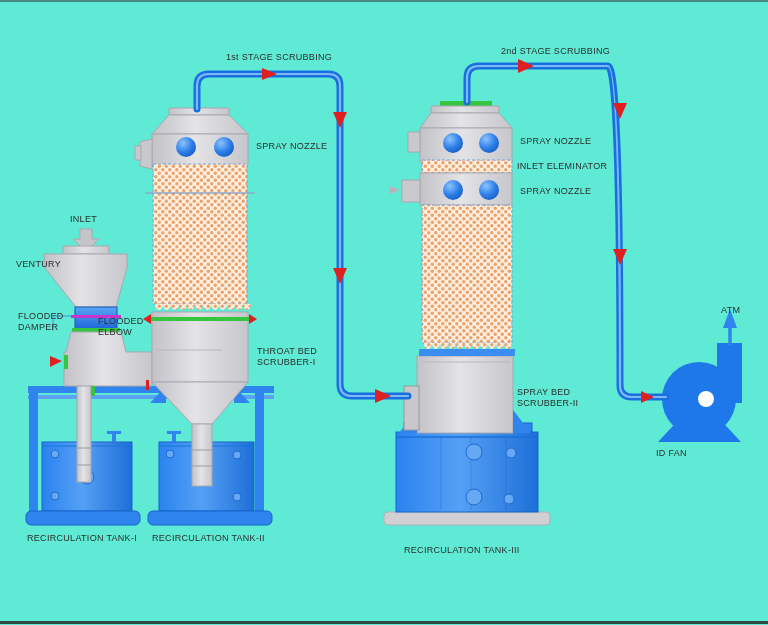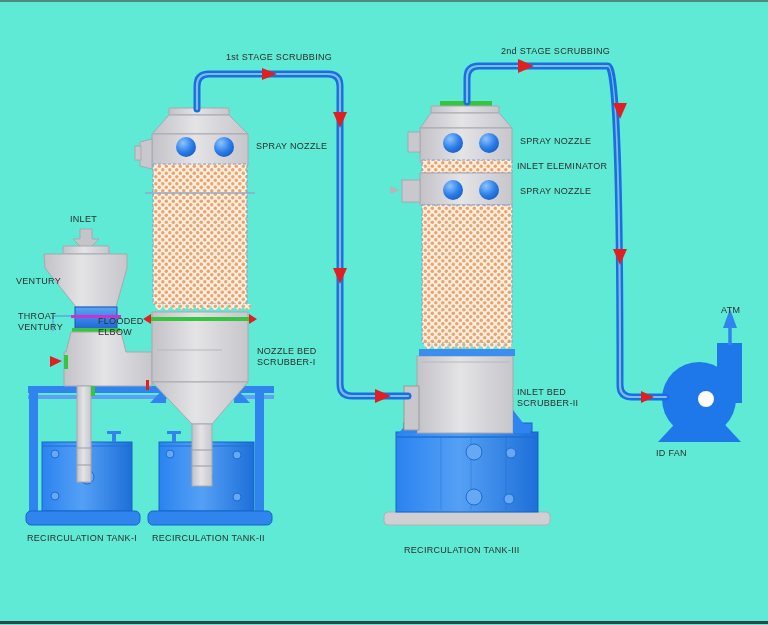--- a/index.html
+++ b/index.html
@@ -192,24 +192,24 @@
     </g>
   </svg>
 
   <div class="lbl" style="left:226px;top:52px">1st STAGE SCRUBBING</div>
   <div class="lbl" style="left:501px;top:46px">2nd STAGE SCRUBBING</div>
   <div class="lbl" style="left:256px;top:141px">SPRAY NOZZLE</div>
   <div class="lbl" style="left:520px;top:136px">SPRAY NOZZLE</div>
   <div class="lbl" style="left:517px;top:161px">INLET ELEMINATOR</div>
   <div class="lbl" style="left:520px;top:186px">SPRAY NOZZLE</div>
   <div class="lbl center" style="left:70px;top:214px;width:34px">INLET</div>
-  <div class="lbl" style="left:16px;top:276px">VENTURY</div>
-  <div class="lbl wrap center" style="left:18px;top:311px;width:42px">THROAT VENTURY</div>
+  <div class="lbl" style="left:16px;top:259px">VENTURY</div>
+  <div class="lbl wrap center" style="left:18px;top:311px;width:42px">FLOODED DAMPER</div>
   <div class="lbl wrap center" style="left:98px;top:316px;width:48px">FLOODED ELBOW</div>
-  <div class="lbl wrap" style="left:257px;top:346px;width:62px">NOZZLE BED SCRUBBER-I</div>
-  <div class="lbl wrap" style="left:517px;top:387px;width:62px">INLET BED SCRUBBER-II</div>
+  <div class="lbl wrap" style="left:257px;top:346px;width:62px">THROAT BED SCRUBBER-I</div>
+  <div class="lbl wrap" style="left:517px;top:387px;width:62px">SPRAY BED SCRUBBER-II</div>
   <div class="lbl" style="left:721px;top:305px">ATM</div>
   <div class="lbl center" style="left:656px;top:448px;width:50px">ID FAN</div>
   <div class="lbl center" style="left:27px;top:533px;width:120px">RECIRCULATION TANK-I</div>
   <div class="lbl center" style="left:152px;top:533px;width:124px">RECIRCULATION TANK-II</div>
   <div class="lbl center" style="left:404px;top:545px;width:130px">RECIRCULATION TANK-III</div>
 
 </div>
 
 </body></html>

